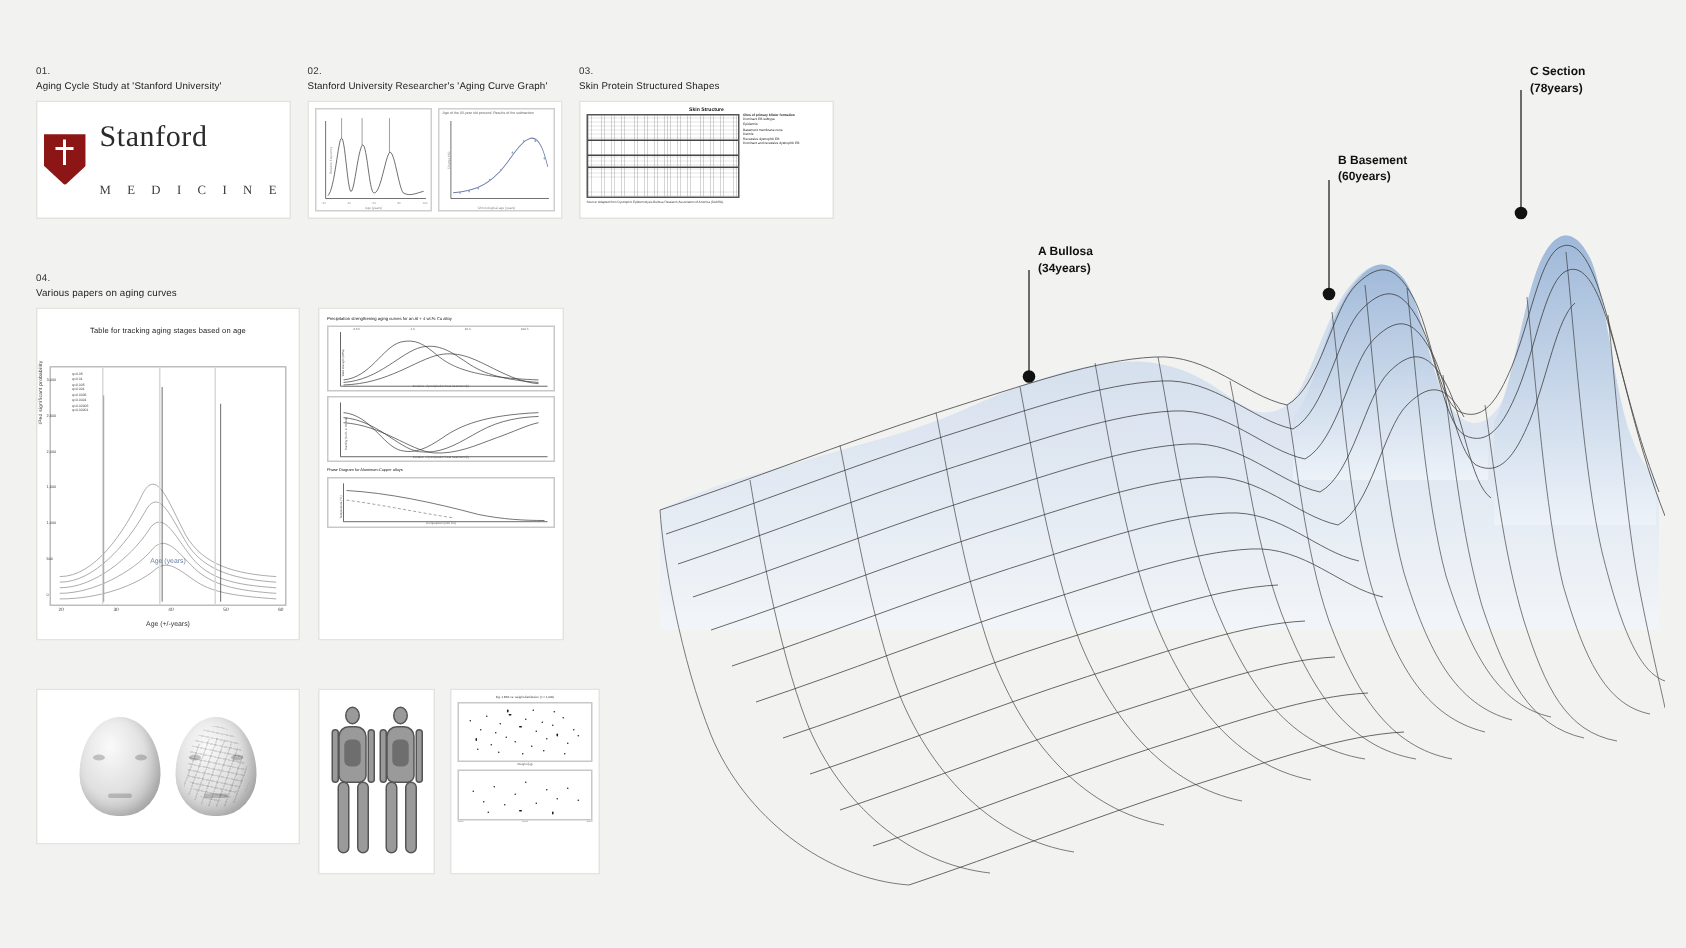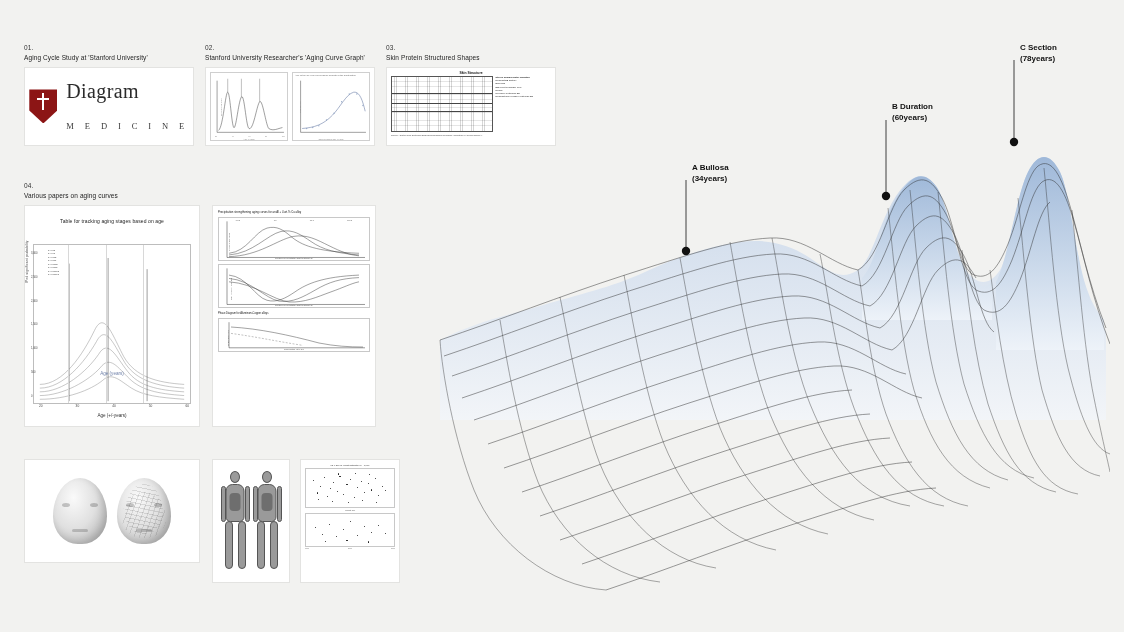--- a/index.html
+++ b/index.html
@@ -143,21 +143,21 @@
 
 <div class="page">
 
   <div class="ref" id="item01">
     <div class="ref-num">01.</div>
     <div class="ref-cap">Aging Cycle Study at 'Stanford University'</div>
     <div class="card">
       <div class="logo-row">
         <div class="shield"></div>
         <div class="logo-text">
-          <div class="l1">Diagram</div>
+          <div class="l1">Stanford</div>
           <div class="l2">M E D I C I N E</div>
         </div>
       </div>
     </div>
   </div>
 
   <div class="ref" id="item02">
     <div class="ref-num">02.</div>
     <div class="ref-cap">Stanford University Researcher's 'Aging Curve Graph'</div>
     <div class="card">
@@ -501,21 +501,21 @@
         <line x1="604" y1="122" x2="604" y2="40" stroke="#111" stroke-width="0.8"></line>
         <circle cx="604" cy="122" r="4.2" fill="#111"></circle>
       </g>
     </svg>
 
     <div class="callout" style="left:282px; top:143px">
       <span>A Bullosa</span>
       <span class="sub">(34years)</span>
     </div>
     <div class="callout" style="left:482px; top:82px">
-      <span>B Duration</span>
+      <span>B Basement</span>
       <span class="sub">(60years)</span>
     </div>
     <div class="callout" style="left:610px; top:23px">
       <span>C Section</span>
       <span class="sub">(78years)</span>
     </div>
 
   </div>
 
 </div>

